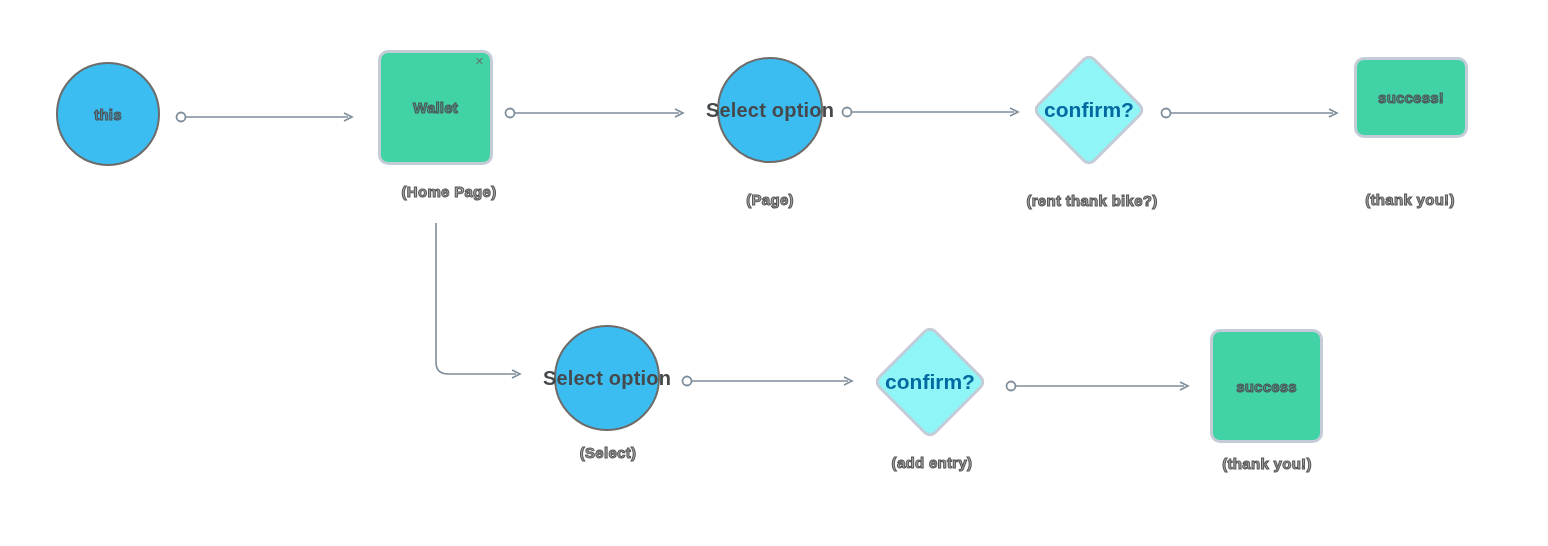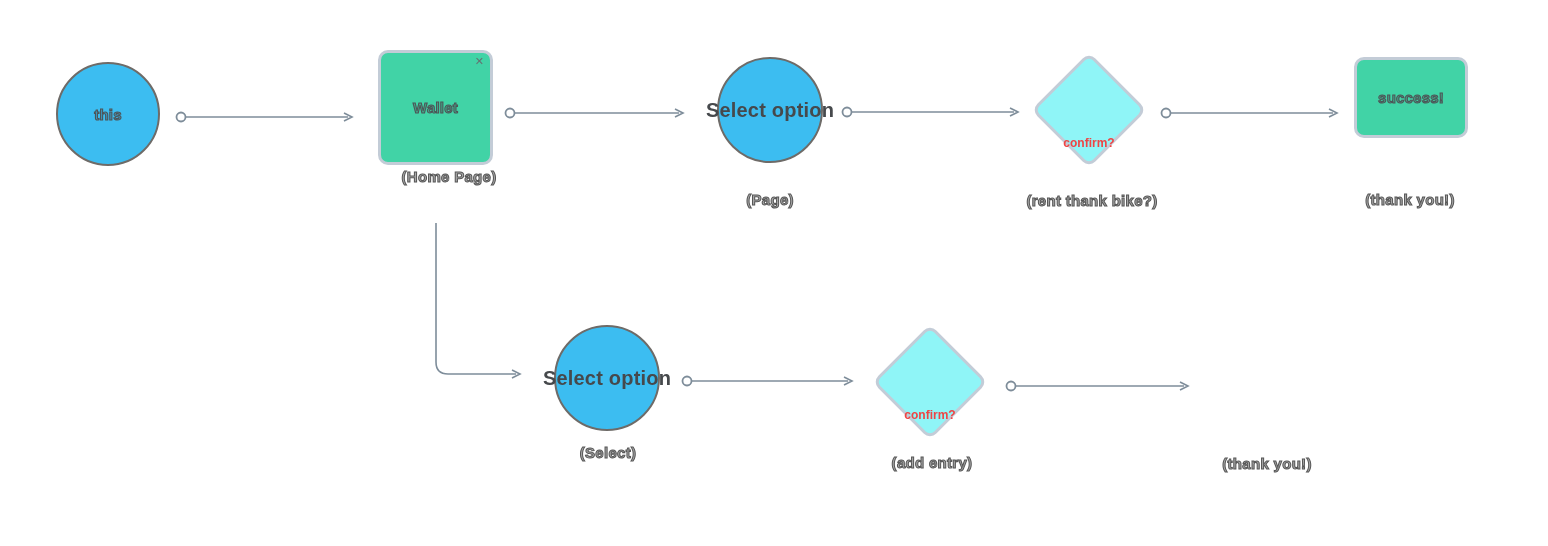--- a/index.html
+++ b/index.html
@@ -32,21 +32,21 @@
     transform:rotate(45deg);
     box-sizing:border-box;
   }
   .ntext{
     position:relative;
     font-size:20px;font-weight:bold;color:#46494c;
     white-space:nowrap;letter-spacing:.2px;
   }
   .dtext{
     position:absolute;top:50%;left:50%;transform:translate(-50%,-50%);
-    font-size:12px;font-weight:bold;color:#ef4444;white-space:nowrap;margin-top:33px;
+    font-size:21px;font-weight:bold;color:#0369a1;white-space:nowrap;
   }
   .hollow{
     color:rgba(62,68,72,0.28);
     -webkit-text-stroke:1.1px #4e5457;
     font-size:15px;
   }
   .caption{
     position:absolute;transform:translateX(-50%);
     font-size:15px;font-weight:bold;white-space:nowrap;
     color:#a9a9a9;
@@ -103,21 +103,21 @@
   </svg>
 
   <div class="node circle-node" style="left:56px;top:62px;width:104px;height:104px;">
     <span class="ntext hollow">this</span>
   </div>
 
   <div class="node rect-node" style="left:378px;top:50px;width:115px;height:115px;">
     <span class="close-btn">✕</span>
     <span class="ntext hollow">Wallet</span>
   </div>
-  <div class="caption" style="left:443px;top:168px;padding-left:12px;">(Home Page)</div>
+  <div class="caption" style="left:443px;top:183px;padding-left:12px;">(Home Page)</div>
 
   <div class="node circle-node" style="left:717px;top:57px;width:106px;height:106px;">
     <span class="ntext">Select option</span>
   </div>
   <div class="caption" style="left:770px;top:191px;">(Page)</div>
 
   <div class="dwrap" style="left:1048px;top:69px;width:82px;height:82px;">
     <div class="diamond-shape"></div>
     <span class="dtext">confirm?</span>
   </div>
@@ -132,15 +132,18 @@
     <span class="ntext">Select option</span>
   </div>
   <div class="caption" style="left:608px;top:444px;">(Select)</div>
 
   <div class="dwrap" style="left:889px;top:341px;width:82px;height:82px;">
     <div class="diamond-shape"></div>
     <span class="dtext">confirm?</span>
   </div>
   <div class="caption" style="left:932px;top:454px;">(add entry)</div>
 
+  <div class="node rect-node" style="left:1210px;top:329px;width:113px;height:114px;">
+    <span class="ntext hollow">success</span>
+  </div>
   <div class="caption" style="left:1267px;top:455px;">(thank you!)</div>
 
 </div>
 
 </body></html>

